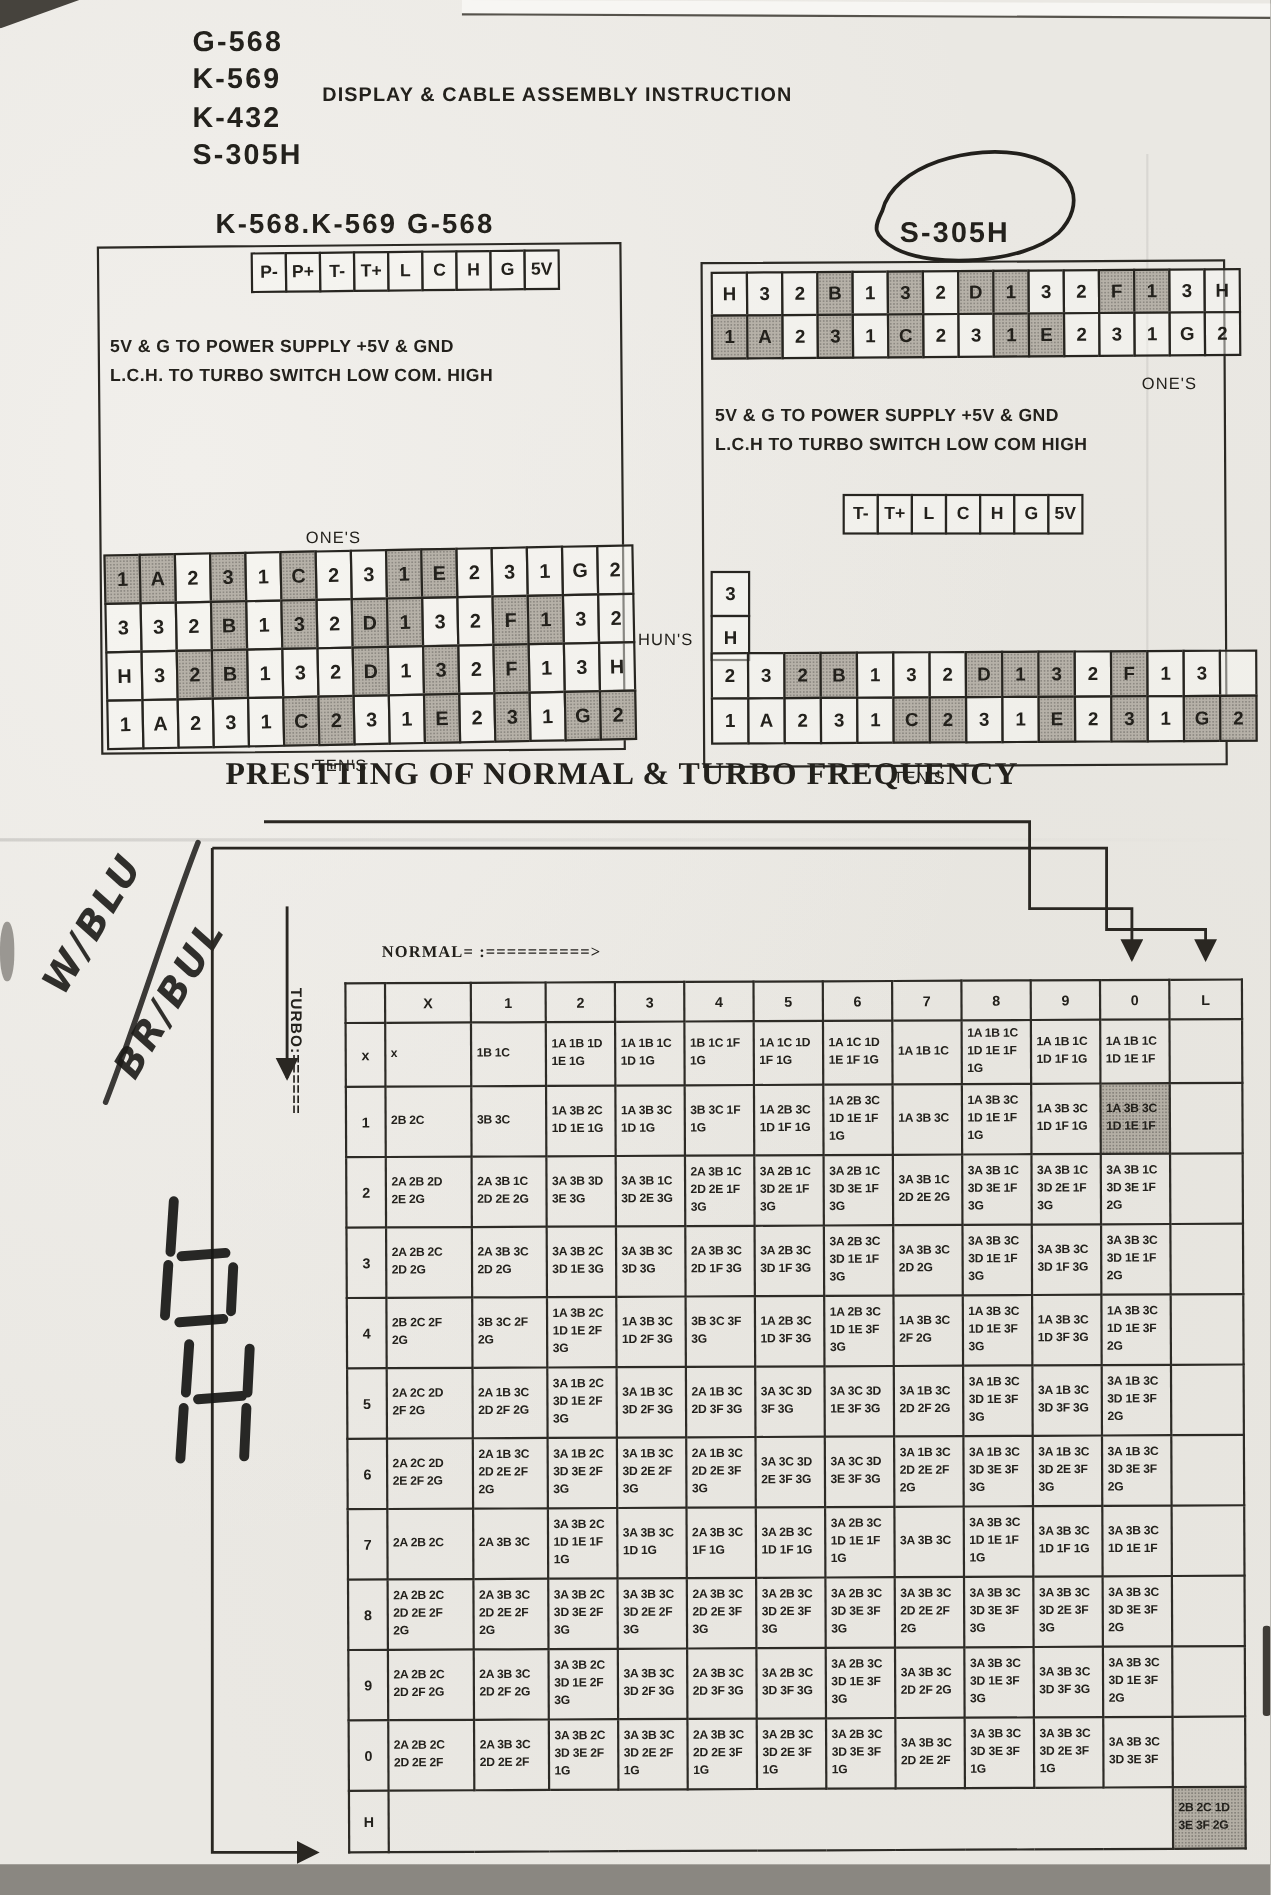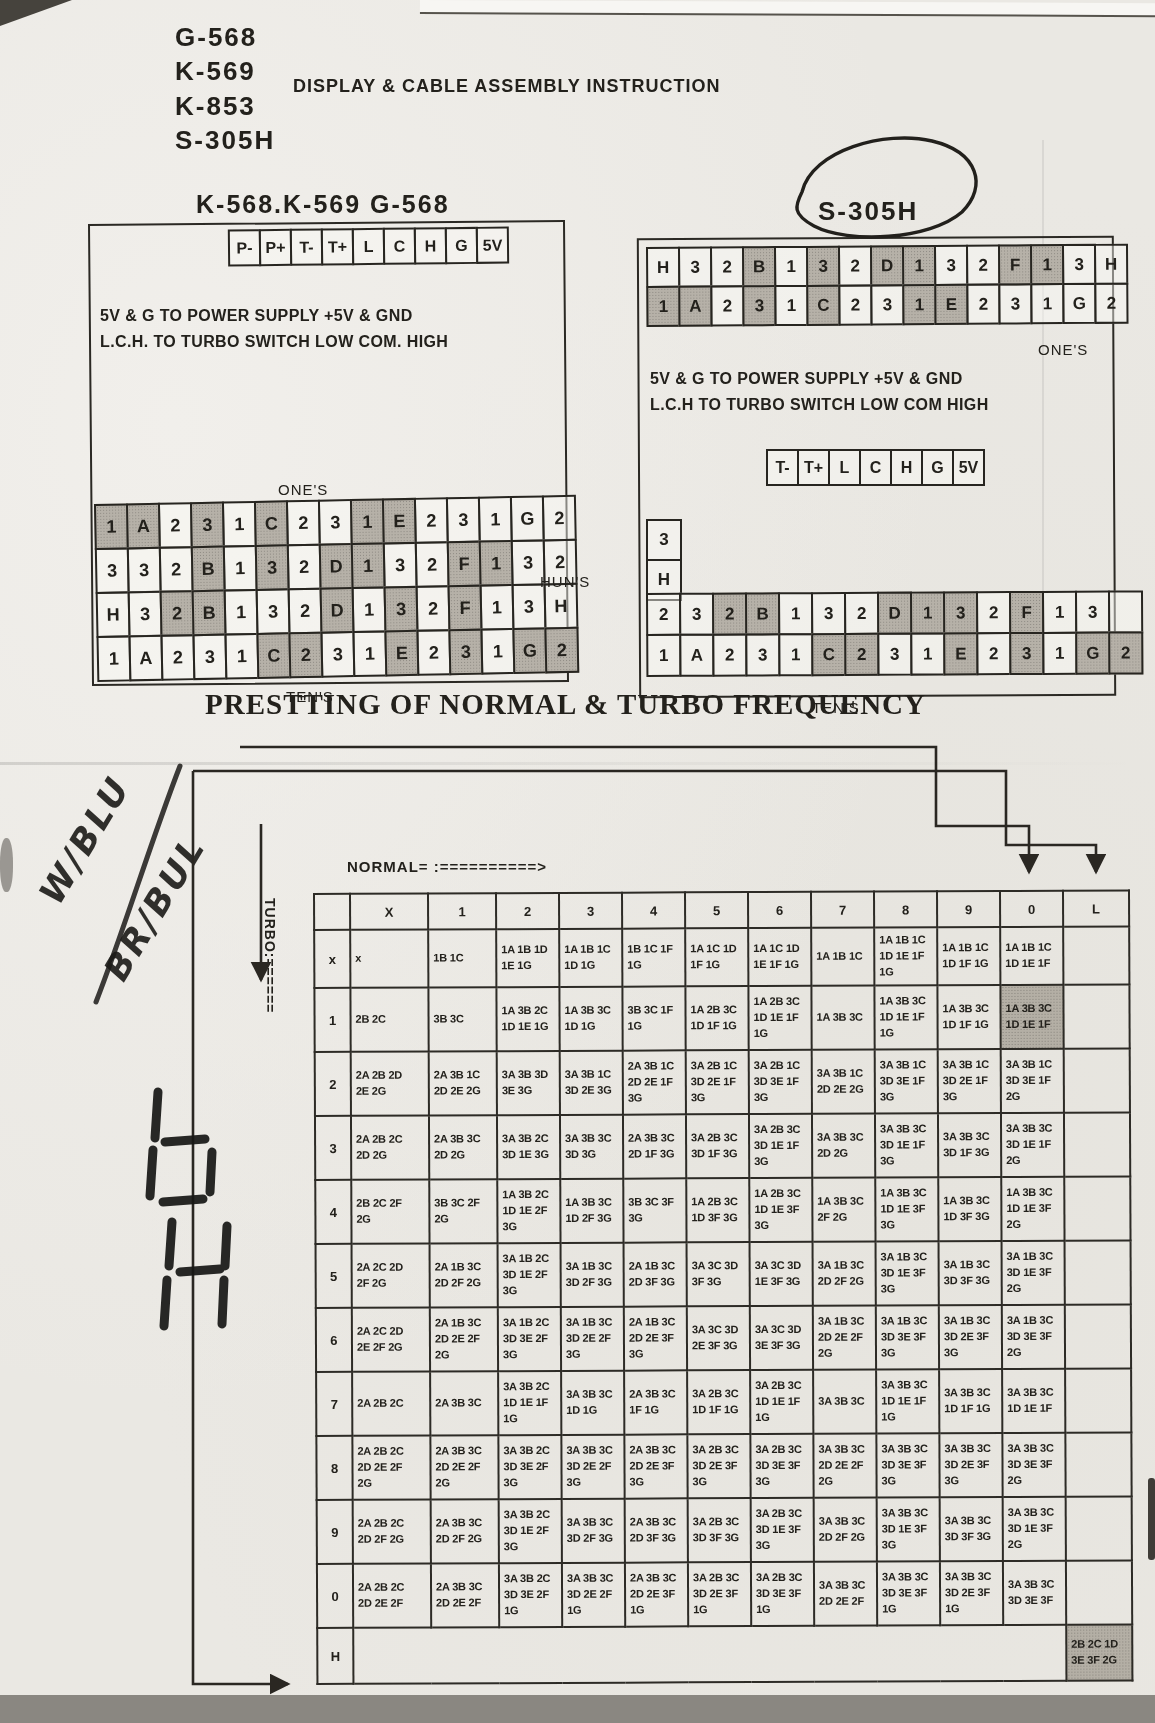--- a/index.html
+++ b/index.html
@@ -18,21 +18,21 @@
   #left-box{left:90px;top:222px;width:473px;height:458px;transform:rotate(-0.5deg);}
   #right-box{left:638px;top:237px;width:473px;height:456px;transform:rotate(-0.3deg);}
   
   .notes{font-size:16px;font-weight:700;line-height:1.6;letter-spacing:.4px;white-space:nowrap;}
   #left-notes{left:100px;top:303px;}
   #right-notes{left:650px;top:366px;}
   
   .small-label{font-size:15px;font-weight:400;letter-spacing:1px;}
   #ones-left{left:278px;top:481px;}
   #tens-left{left:286px;top:688px;}
-  #huns-label{left:540px;top:573px;text-align:center;}
+  #huns-label{left:580px;top:573px;text-align:center;}
   #ones-right{left:1038px;top:341px;}
   #tens-right{left:812px;top:699px;}
   #s305-heading{left:818px;top:196px;font-size:26px;font-weight:700;letter-spacing:2px;}
   
   .pin-row{display:flex;}
   .pin{width:29px;height:33px;border:2px solid #272520;margin-left:-2px;margin-top:-2px;
        display:flex;align-items:center;justify-content:center;
        font-weight:700;font-size:16px;background:rgba(251,250,247,.45);flex:0 0 auto;}
   .pin.sh{background-color:#b6b1a8;background-image:radial-gradient(rgba(0,0,0,.22) .8px, rgba(0,0,0,0) 1px);background-size:3px 3px;}
   #left-connector{left:230px;top:230px;transform:rotate(-0.6deg);}
@@ -40,21 +40,21 @@
   #left-grid{left:96px;top:506px;transform:rotate(-1.1deg);transform-origin:left top;}
   #left-grid .pin{width:30px;height:42px;font-size:18px;}
   #right-top-grid{left:648px;top:249px;transform:rotate(-0.4deg);transform-origin:left top;}
   #right-top-grid .pin{width:30px;height:37px;font-size:17px;}
   #right-side-cells{left:648px;top:521px;}
   #right-side-cells .pin{width:32px;height:38px;font-size:17px;}
   #right-bottom-grid{left:648px;top:595px;transform:rotate(-0.3deg);transform-origin:left top;}
   #right-bottom-grid .pin{width:31px;height:39px;font-size:17px;}
   
   #freq-title{left:205px;top:688px;font-family:"Liberation Serif",serif;font-size:29px;font-weight:700;letter-spacing:1px;white-space:nowrap;}
-  #normal-label{left:347px;top:858px;font-size:15px;font-weight:700;letter-spacing:1px;}
+  #normal-label{left:347px;top:858px;font-size:15px;font-weight:700;letter-spacing:1px;font-family:Liberation Serif, serif;}
   #turbo-label{left:262px;top:898px;font-size:14px;font-weight:700;writing-mode:vertical-rl;letter-spacing:1px;height:120px;}
   #freq-host{left:313px;top:893px;transform:rotate(-0.25deg);transform-origin:left top;}
   table.freq{border-collapse:collapse;table-layout:fixed;border:2.5px solid #2b2924;}
   table.freq th,table.freq td{border:2px solid #2d2b26;}
   table.freq thead tr{height:36px;}
   table.freq tbody tr{height:64px;}
   table.freq tbody tr:first-child{height:58px;}
   table.freq tbody tr:last-child{height:56px;}
   th.freq-h{font-size:13px;font-weight:700;text-align:center;}
   td.rowlab{font-size:13px;font-weight:700;text-align:center;}
@@ -82,21 +82,21 @@
   <div class="abs" id="tear-top"></div>
   <div class="abs" id="corner-tl"></div>
   <div class="abs" id="crease-mid"></div>
   <div class="abs" id="crease-v"></div>
   <div class="abs" id="edge-right"></div>
   <div class="abs" id="smudge-left"></div>
 
   <div class="abs" id="models">
     <div>G-568</div>
     <div>K-569</div>
-    <div>K-853</div>
+    <div>K-432</div>
     <div>S-305H</div>
   </div>
   <div class="abs" id="main-title">DISPLAY &amp; CABLE ASSEMBLY INSTRUCTION</div>
   <div class="abs" id="left-heading">K-568.K-569 G-568</div>
 
   <div class="abs panelbox" id="left-box"></div>
   <div class="abs" id="left-connector">
       <div class="pin-row">
         <span class="pin">P-</span>
         <span class="pin">P+</span>

